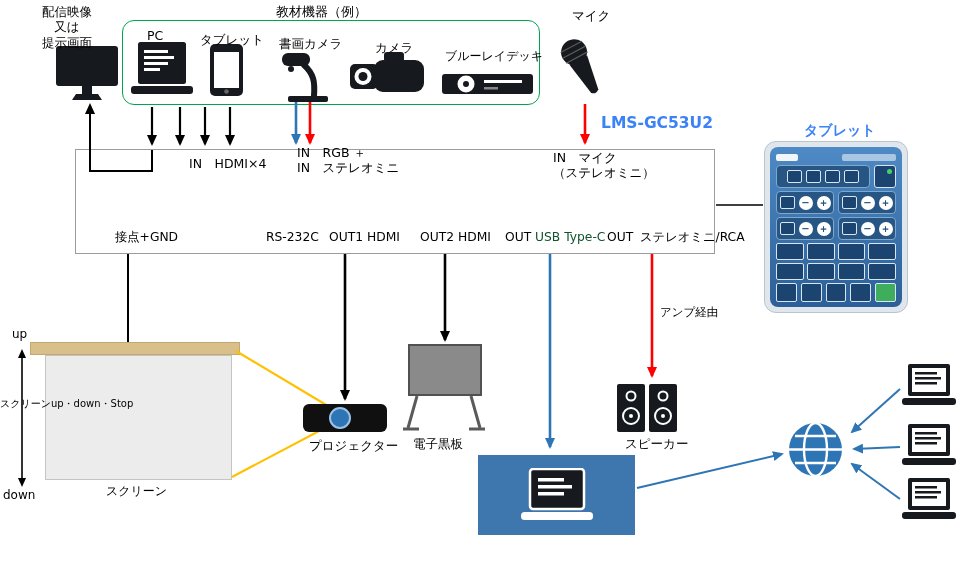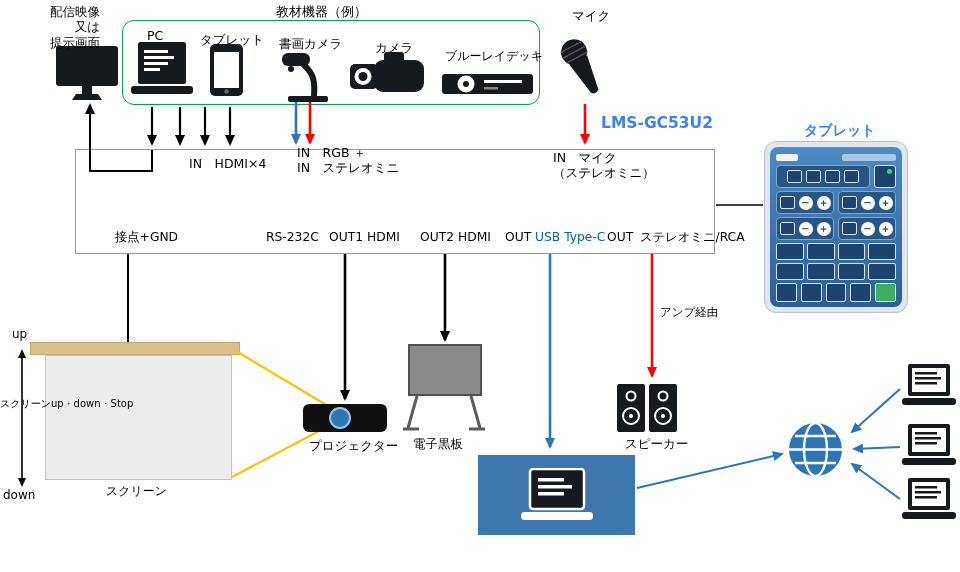--- a/index.html
+++ b/index.html
@@ -2,23 +2,23 @@
 <html><head>
 <meta charset="utf-8">
 <style>
   html,body{margin:0;padding:0;background:#fff;}
   .canvas{position:relative;width:960px;height:572px;background:#fff;overflow:hidden;
           font-family:"DejaVu Sans","Liberation Sans",sans-serif;color:#000;}
   .shape{position:absolute;box-sizing:border-box;z-index:1;}
   .icon{position:absolute;line-height:0;z-index:3;}
   .lines{position:absolute;left:0;top:0;z-index:2;pointer-events:none;}
   .lbl{position:absolute;z-index:4;font-size:12.5px;line-height:1.22;white-space:pre-wrap;}
-  .c{text-align:right;}
+  .c{text-align:center;}
   .port{font-size:12.3px;top:230px;margin-left:20px;}
-  .red{color:#0369a1;}
+  .red{color:#14532d;}
   .blue{color:#3b82f6;}
   .b{font-weight:bold;}
   .sb{font-weight:600;}
   .green-box{left:122px;top:20px;width:418px;height:85px;border:1.6px solid #00A550;border-radius:12px;}
   .main-box{left:75px;top:149px;width:640px;height:105px;border:1.3px solid #9c9c9c;background:#fff;}
   .roller{left:30px;top:342px;width:210px;height:13px;background:#d9bf8a;border:1px solid #c3a96f;}
   .screen{left:45px;top:355px;width:187px;height:125px;background:#ececec;border:1px solid #c4c4c4;}
   .board{left:408px;top:344px;width:74px;height:52px;background:#8a8a8a;border:2px solid #515151;}
   .hostbox{left:478px;top:455px;width:157px;height:80px;background:#3E76AE;display:flex;align-items:center;justify-content:center;z-index:1;}
   

